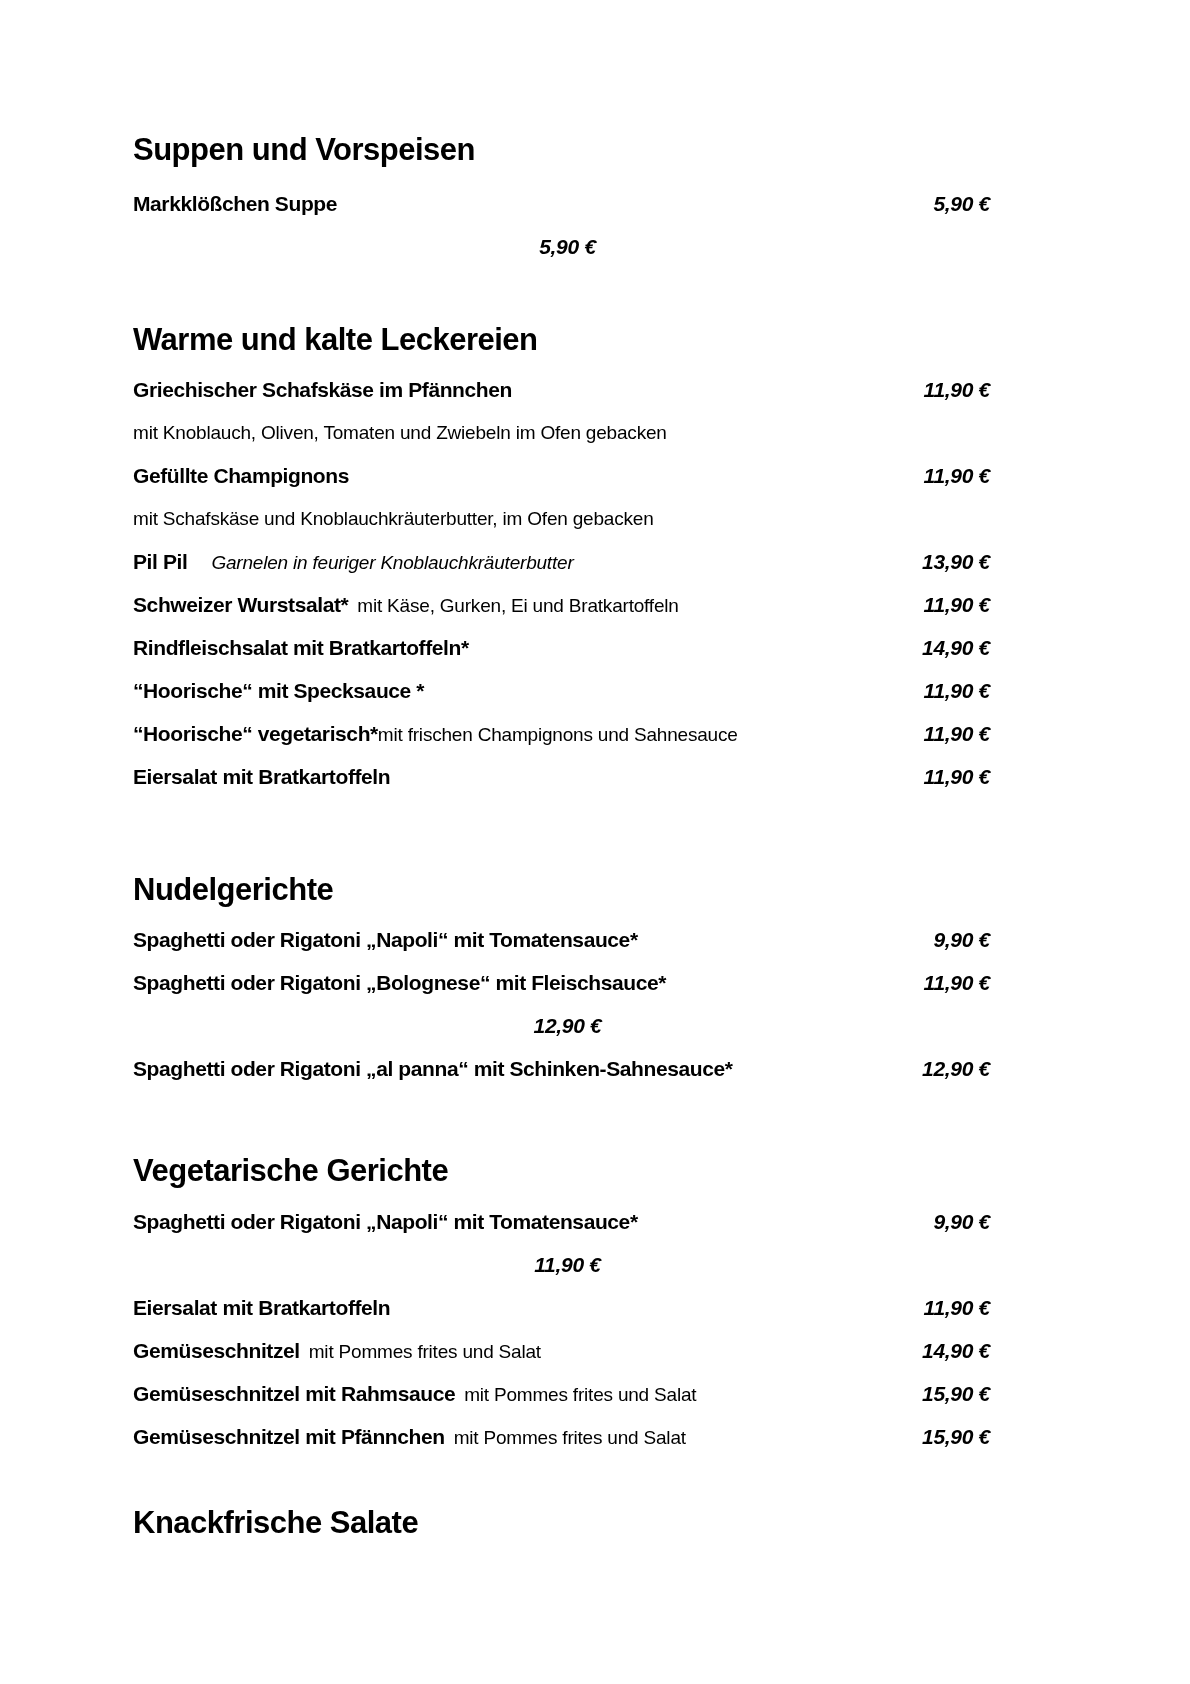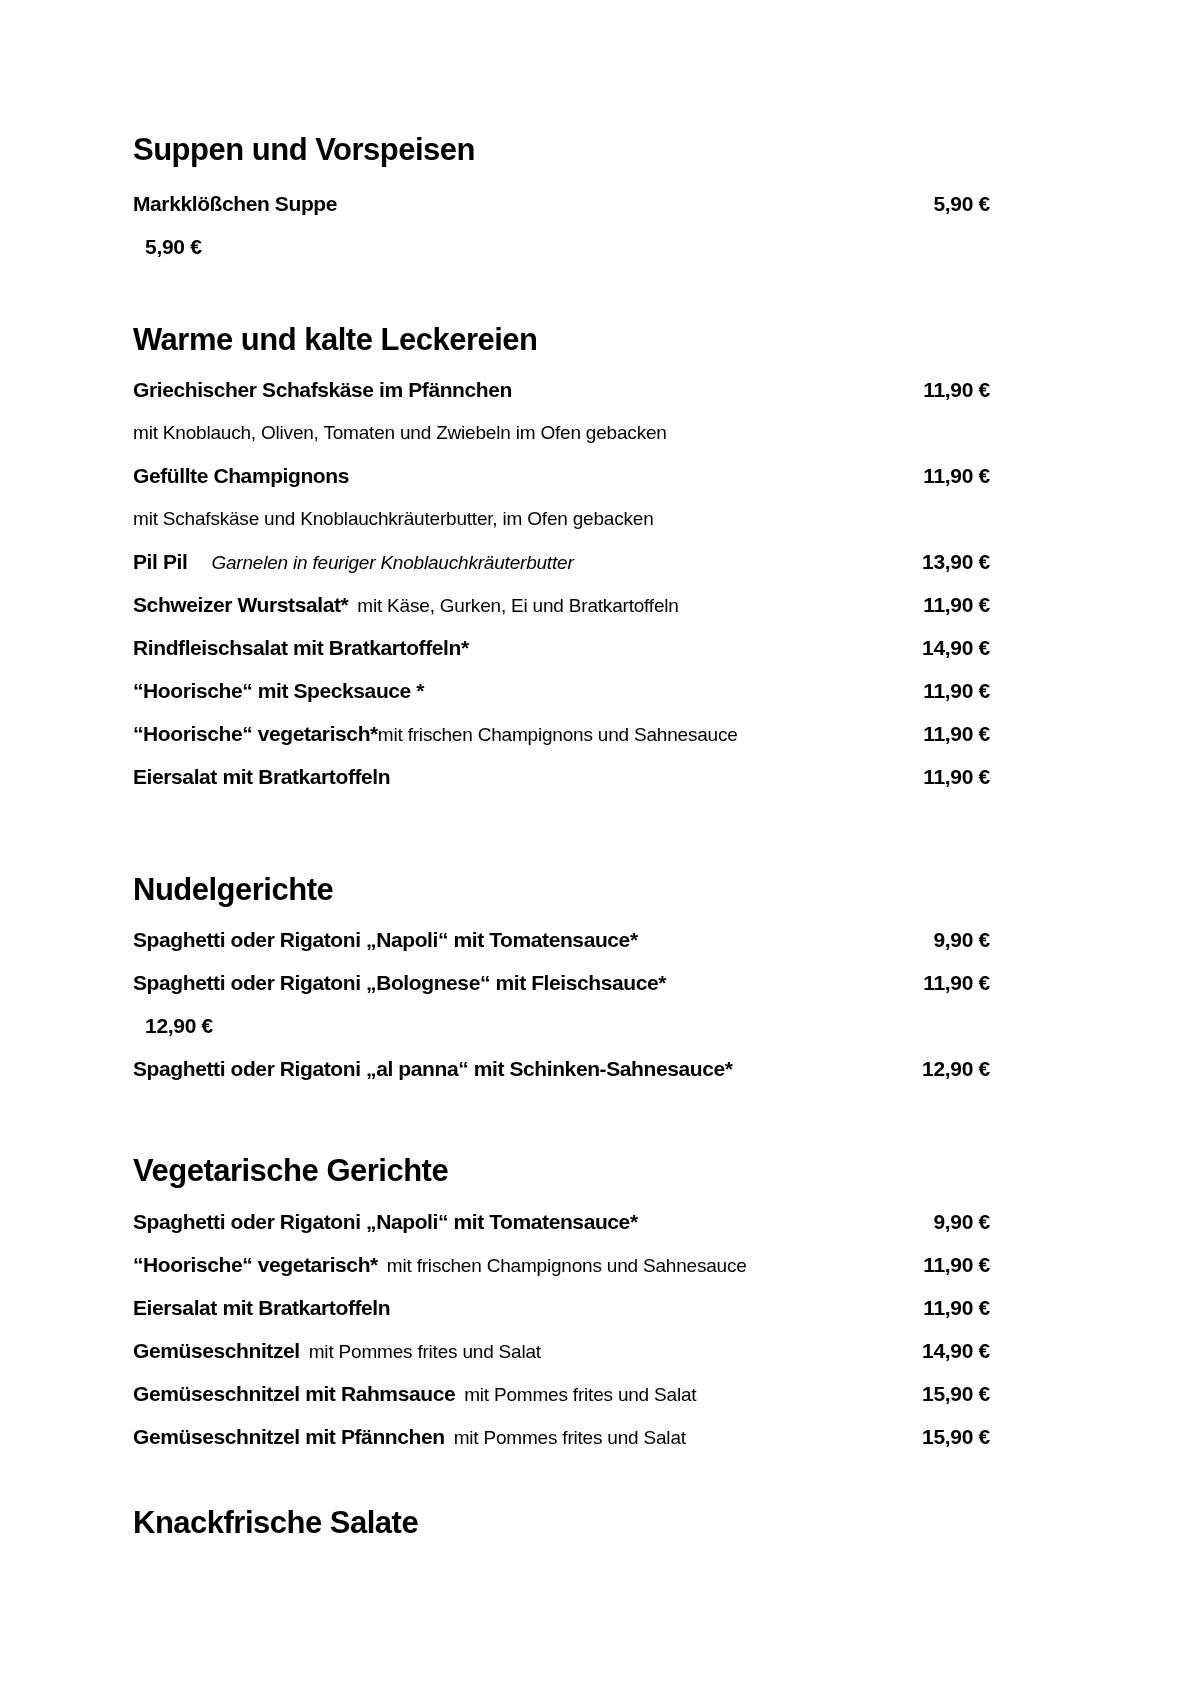--- a/index.html
+++ b/index.html
@@ -29,21 +29,21 @@
   .sec-s4 h2.sec-heading{margin-top:61px;}
   .sec-s5 h2.sec-heading{margin-top:45px;}
   .rows{margin-top:12px;}
   .sec-s2 .rows{margin-top:8px;}
   .sec-s3 .rows{margin-top:8px;}
   .sec-s4 .rows{margin-top:9px;}
   .row{
     height:43px;
     display:flex;
     align-items:center;
-    justify-content:space-between;
+    justify-content:center;
   }
   .nm{
     white-space:nowrap;
     flex:1 1 auto;
     min-width:0;
   }
   .b{
     font-weight:700;
     font-size:21px;
     letter-spacing:-0.4px;
@@ -56,20 +56,21 @@
   .d.gap{margin-left:9px;}
   .d.gap-lg{margin-left:24px;font-style:italic;}
   .d.nogap{margin-left:0;}
   .pr{
     flex:0 0 auto;
     font-weight:700;
     font-size:21px;
     letter-spacing:-0.3px;
     text-align:right;
     padding-left:12px;
+    font-style:italic;
   }
   .row.sub .d{font-size:19px;}
 </style>
 </head>
 <body>
 
 <div class="page">
 
   <section class="sec sec-s1">
     <h2 class="sec-heading">Suppen und Vorspeisen</h2>
@@ -150,21 +151,20 @@
   </section>
 
   <section class="sec sec-s4">
     <h2 class="sec-heading">Vegetarische Gerichte</h2>
     <div class="rows">
       <div class="row">
         <div class="nm"><span class="b">Spaghetti oder Rigatoni „Napoli“ mit Tomatensauce*</span></div>
         <div class="pr">9,90 €</div>
       </div>
       <div class="row">
-        <div class="nm"><span class="b">“Hoorische“ vegetarisch*</span><span class="d gap">mit frischen Champignons und Sahnesauce</span></div>
         <div class="pr">11,90 €</div>
       </div>
       <div class="row">
         <div class="nm"><span class="b">Eiersalat mit Bratkartoffeln</span></div>
         <div class="pr">11,90 €</div>
       </div>
       <div class="row">
         <div class="nm"><span class="b">Gemüseschnitzel</span><span class="d gap">mit Pommes frites und Salat</span></div>
         <div class="pr">14,90 €</div>
       </div>

